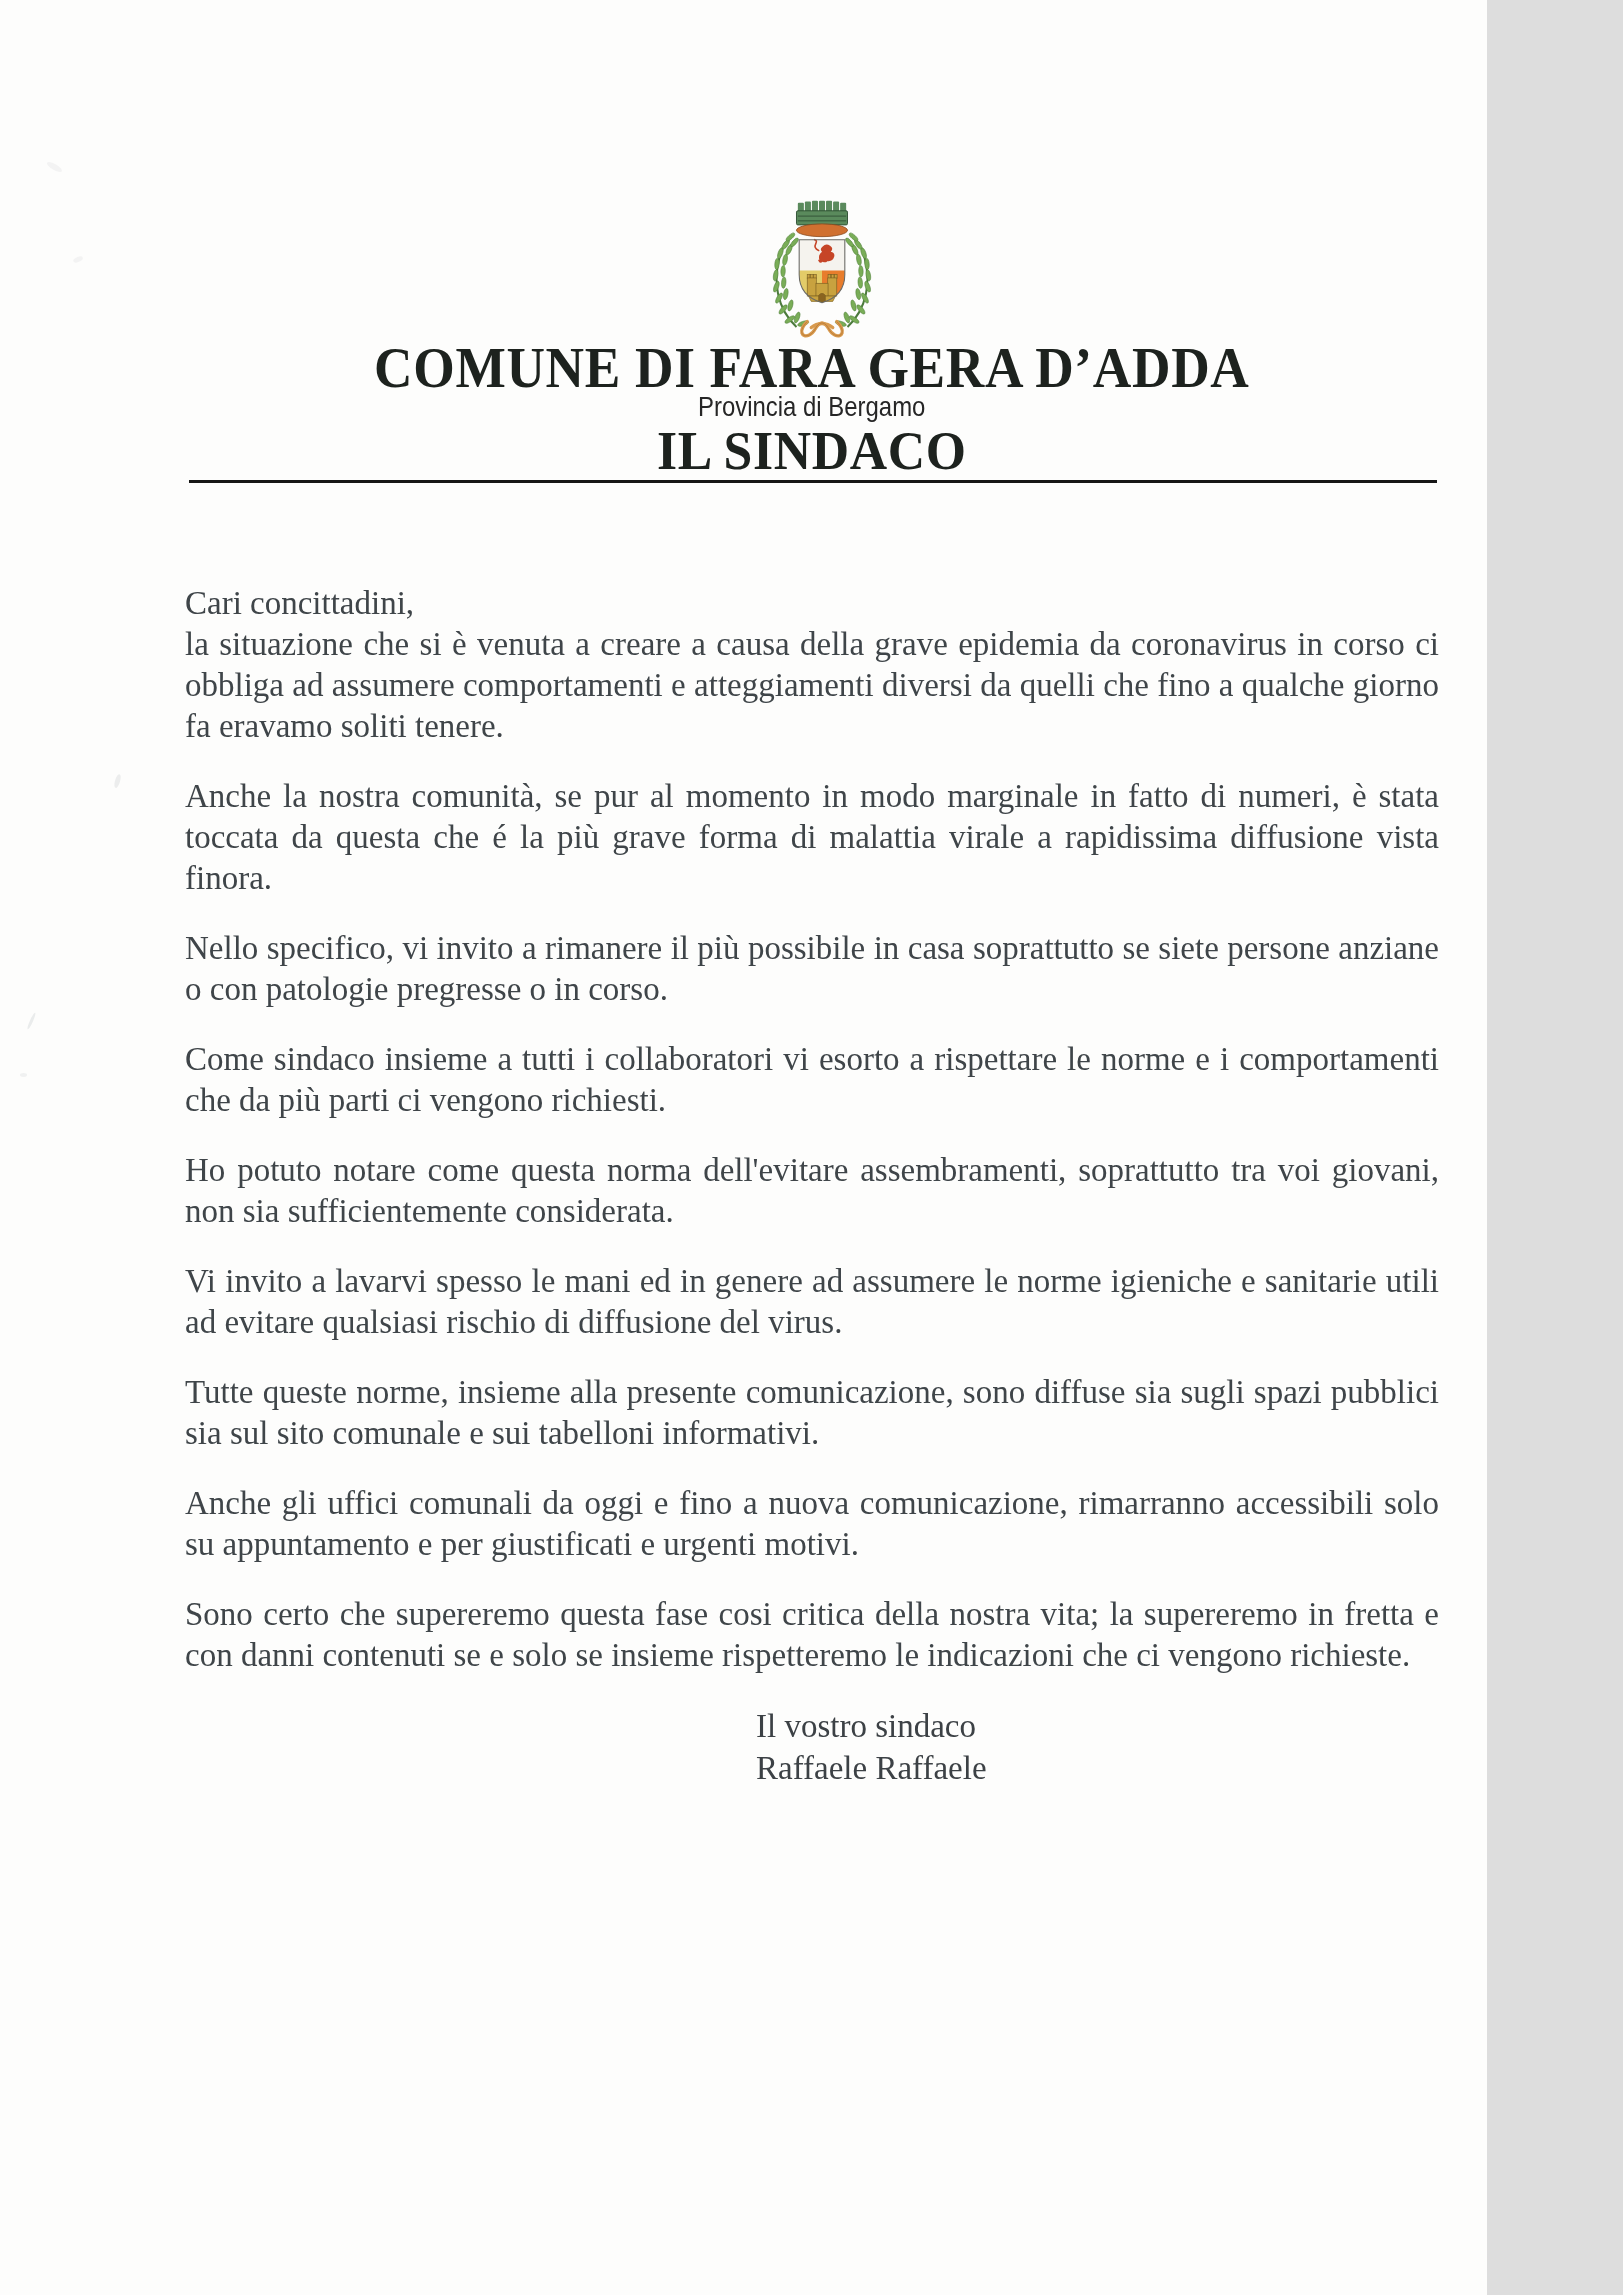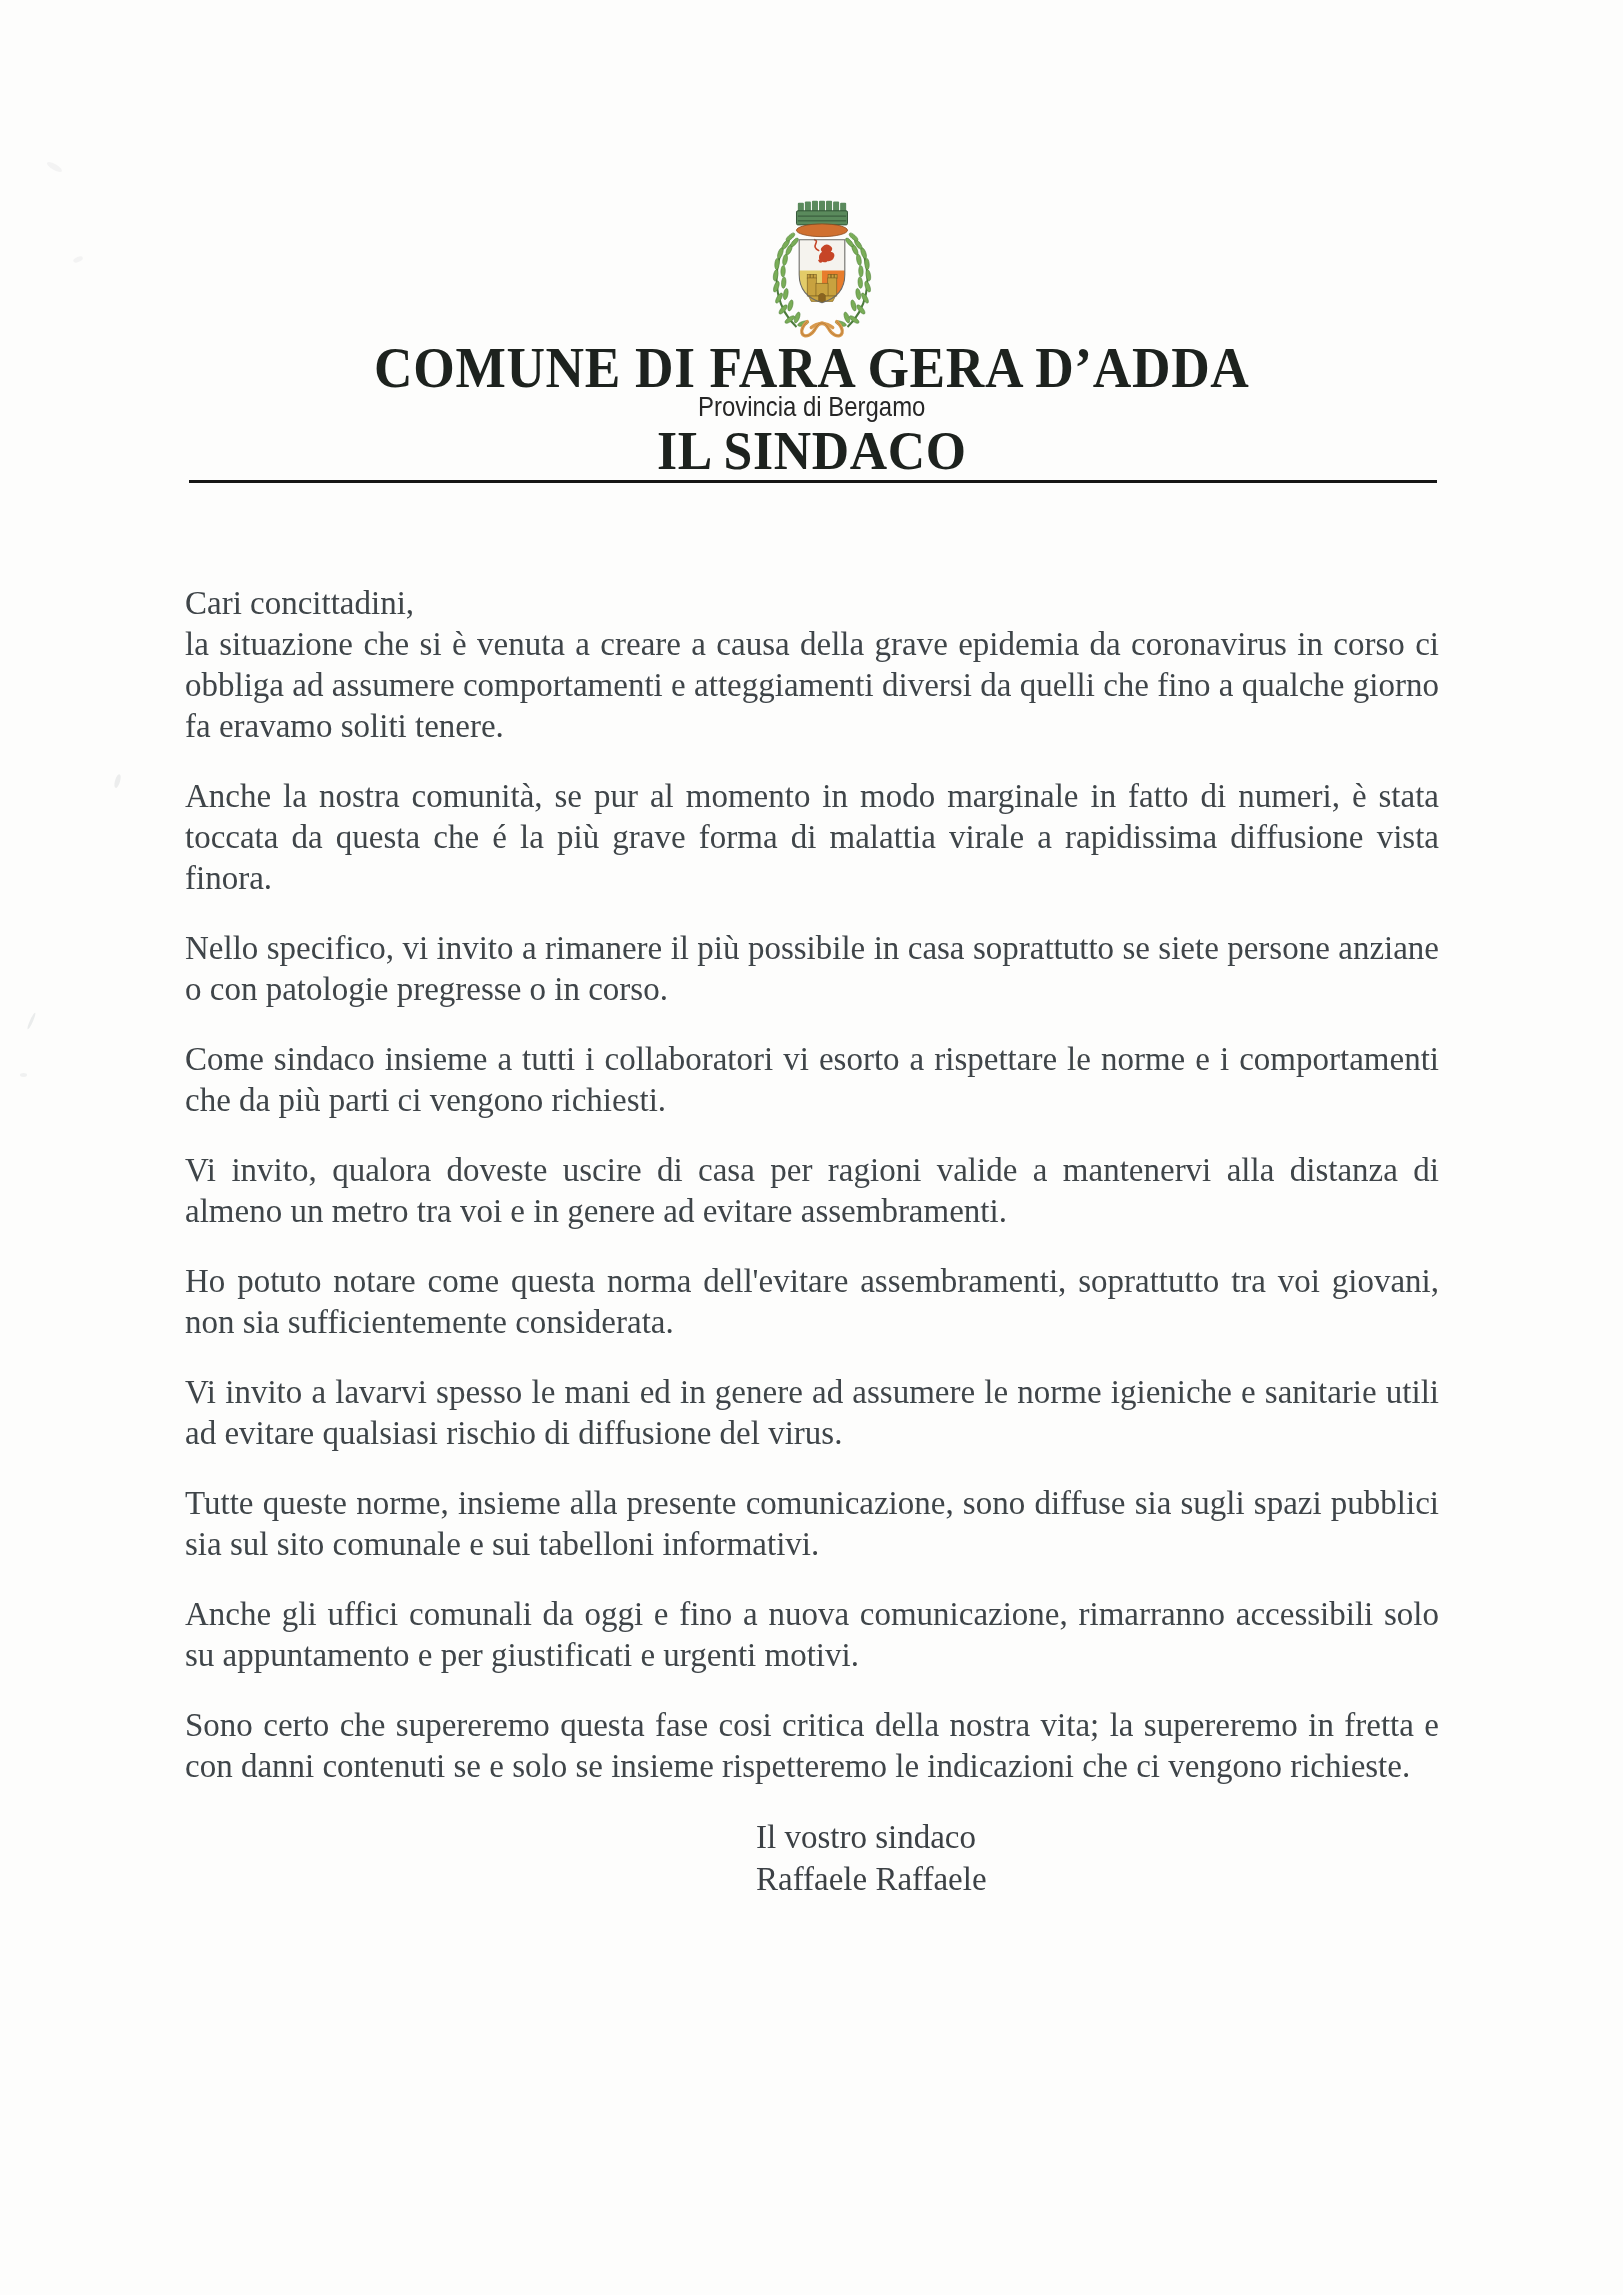--- a/index.html
+++ b/index.html
@@ -1,17 +1,17 @@
 <!DOCTYPE html>
 <html style="font-size:10.5px"><head>
 <meta charset="utf-8">
 <style>
   html,body{margin:0;padding:0;background:#ddd;}
   .page{
-    position:relative;width:1623px;height:2295px;background:#fefefdff;
+    position:relative;width:1487px;height:2295px;background:#fefefdff;
     background:#fdfdfc;font-family:"Liberation Serif",serif;overflow:hidden;
   }
   
   .crest{position:absolute;left:754px;top:190px;width:136px;height:149px;}
   .crest svg{width:100%;height:100%;display:block;}
   .crest .stem{fill:none;stroke:#4c7a3c;stroke-width:3;}
   .crest .leaf{stroke:#4e7f38;stroke-width:0.8;}
   .crest .shield-outline{fill:none;stroke:#6a6a66;stroke-width:1.6;}
   .crest .crown-dark{fill:#3a5f3e;}
   .crest .crown-outline{fill:none;stroke:#2f4f33;stroke-width:1.4;}
@@ -156,21 +156,20 @@
   <div class="rule"></div>
 
   <div class="letter">
     <div class="para">
       <div>Cari concittadini,</div>
       <div>la situazione che si è venuta a creare a causa della grave epidemia da coronavirus in corso ci obbliga ad assumere comportamenti e atteggiamenti diversi da quelli che fino a qualche giorno fa eravamo soliti tenere.</div>
     </div>
     <div class="para">Anche la nostra comunità, se pur al momento in modo marginale in fatto di numeri, è stata toccata da questa che é la più grave forma di malattia virale a rapidissima diffusione vista finora.</div>
     <div class="para">Nello specifico, vi invito a rimanere il più possibile in casa soprattutto se siete persone anziane o con patologie pregresse o in corso.</div>
     <div class="para">Come sindaco insieme a tutti i collaboratori vi esorto a rispettare le norme e i comportamenti che da più parti ci vengono richiesti.</div>
-    <div class="para">Vi invito, qualora doveste uscire di casa per ragioni valide a mantenervi alla distanza di almeno un metro tra voi e in genere ad evitare assembramenti.</div>
     <div class="para">Ho potuto notare come questa norma dell'evitare assembramenti, soprattutto tra voi giovani, non sia sufficientemente considerata.</div>
     <div class="para">Vi invito a lavarvi spesso le mani ed in genere ad assumere le norme igieniche e sanitarie utili ad evitare qualsiasi rischio di diffusione del virus.</div>
     <div class="para">Tutte queste norme, insieme alla presente comunicazione, sono diffuse sia sugli spazi pubblici sia sul sito comunale e sui tabelloni informativi.</div>
     <div class="para">Anche gli uffici comunali da oggi e fino a nuova comunicazione, rimarranno accessibili solo su appuntamento e per giustificati e urgenti motivi.</div>
     <div class="para">Sono certo che supereremo questa fase cosi critica della nostra vita; la supereremo in fretta e con danni contenuti se e solo se insieme rispetteremo le indicazioni che ci vengono richieste.</div>
 
     <div class="signature">
       <div>Il vostro sindaco</div>
       <div>Raffaele Raffaele</div>
     </div>

